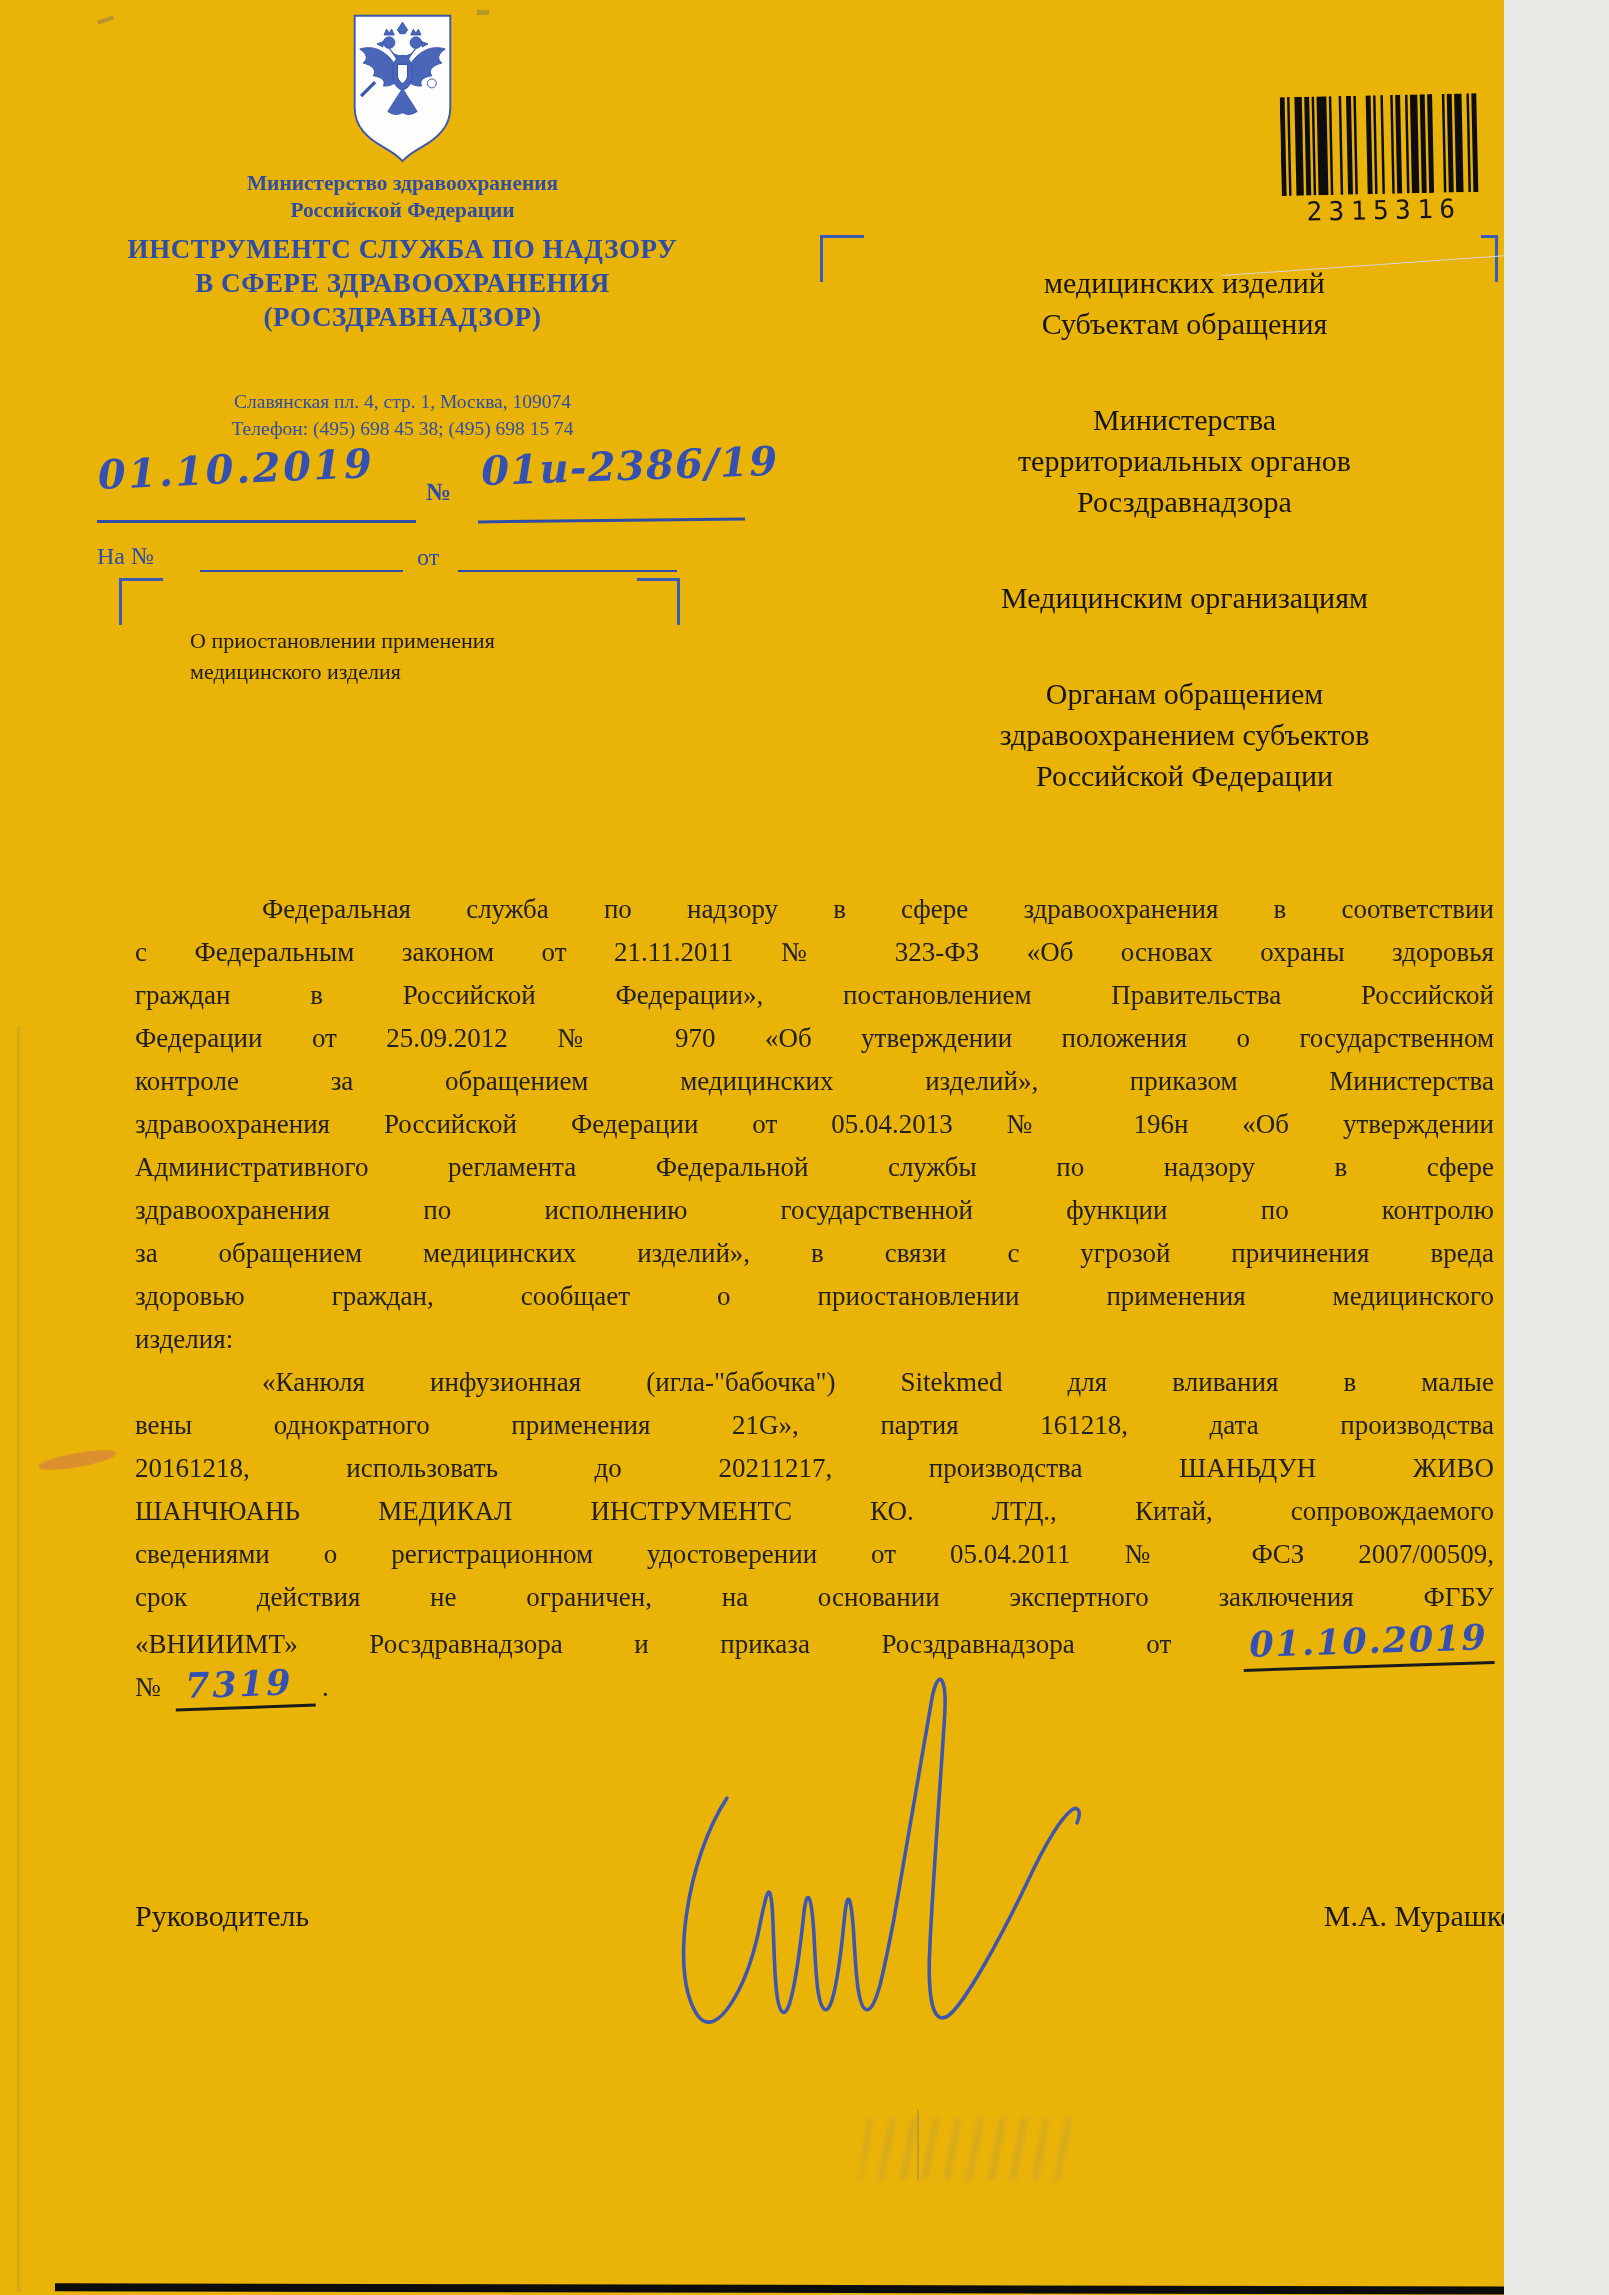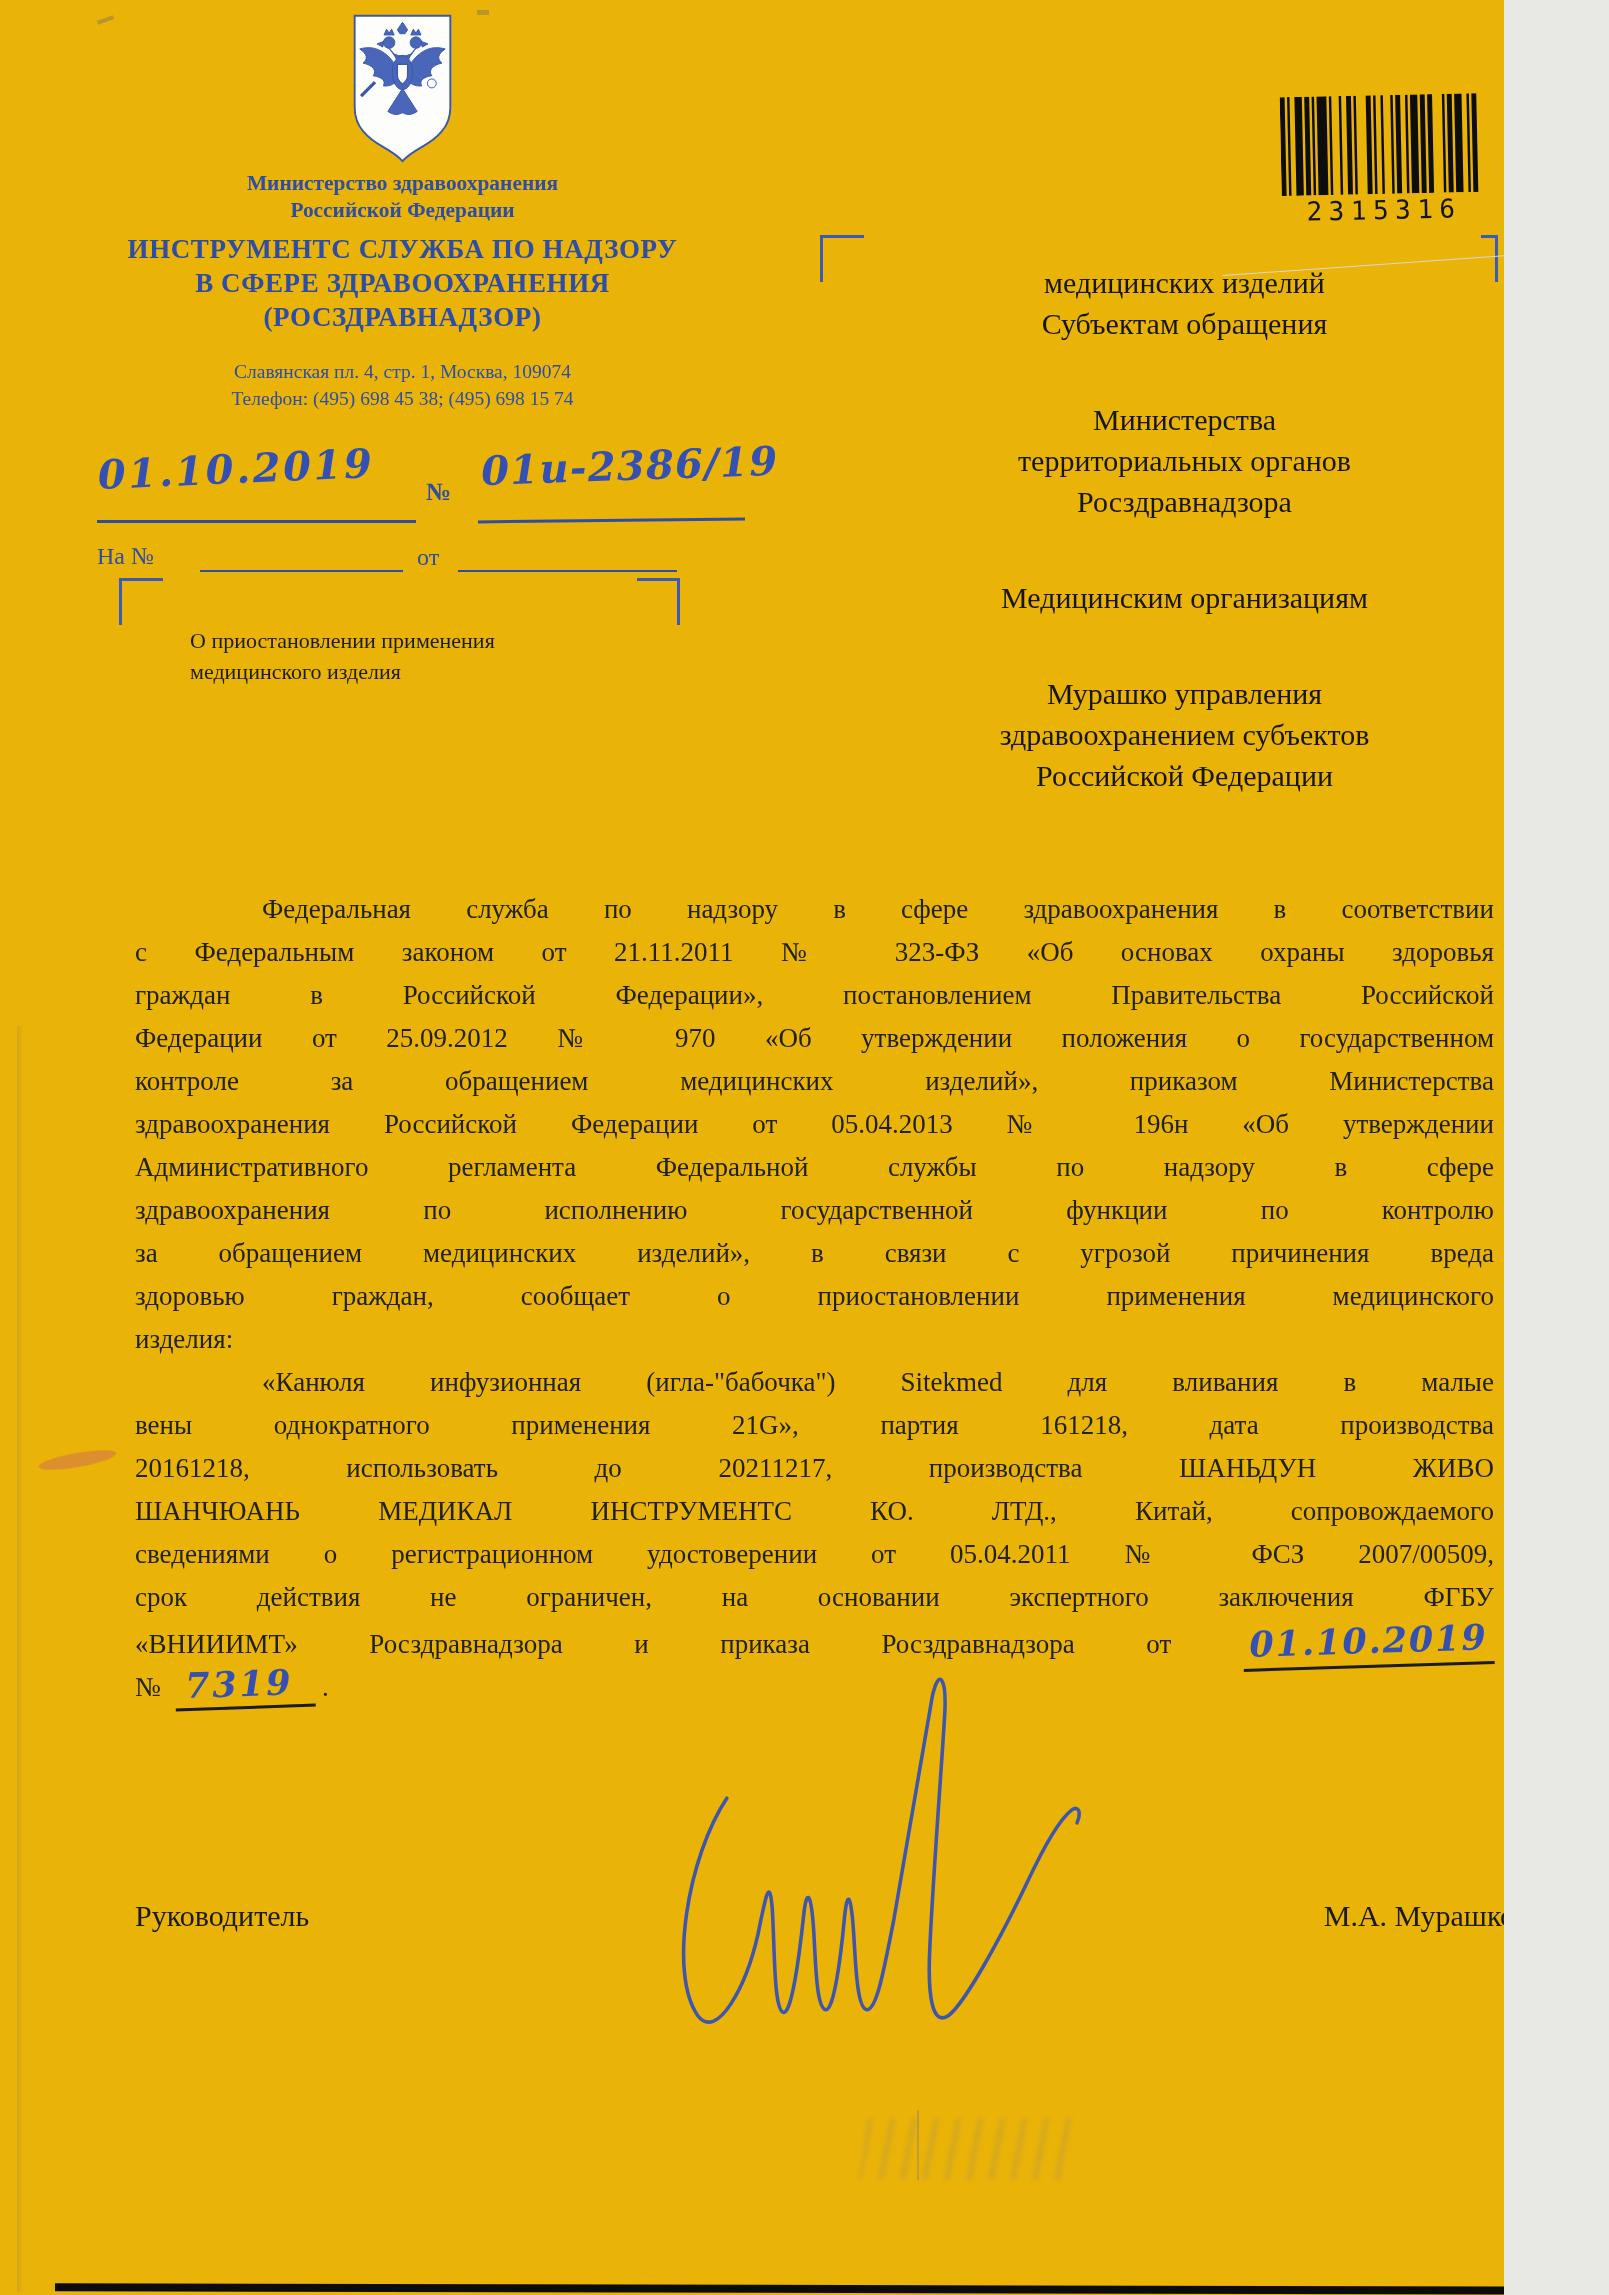--- a/index.html
+++ b/index.html
@@ -14,21 +14,21 @@
     --blue:#2d4da6;
     --hand:#3350b2;
     --ink:#212121;
   }
   
   .letterhead{position:absolute;left:91px;top:11.7px;width:623px;text-align:center;color:var(--blue);}
   .emblem{display:block;margin:0 auto 5.2px auto;}
   .ministry{font-size:21.4px;line-height:27px;font-weight:bold;}
   .ministry2{margin-bottom:7.8px;}
   .service{font-size:27px;line-height:34px;font-weight:bold;letter-spacing:0.6px;}
-  .service3{margin-bottom:24px;}
+  .service3{margin-bottom:54px;}
   .contact{font-size:19.5px;line-height:27px;font-weight:500;}
   
   .barcode{position:absolute;left:1276px;top:95px;width:214px;text-align:center;transform:rotate(-1.2deg);}
   .bars{display:block;margin:0 auto;}
   .barcode-number{font-family:"DejaVu Sans Mono", monospace;font-size:26px;letter-spacing:6.5px;color:#141414;margin-top:1.3px;}
   
   .hw{font-family:"DejaVu Serif", serif;font-style:italic;font-weight:bold;color:var(--hand);}
   .ref-date{position:absolute;left:99px;top:451px;font-size:40px;letter-spacing:2.6px;transform:rotate(-2.5deg);transform-origin:left bottom;}
   .ref-nosign{position:absolute;left:426px;top:478px;color:var(--blue);font-size:25px;font-weight:bold;}
   .ref-number{position:absolute;left:482px;top:447px;font-size:40px;letter-spacing:1.3px;transform:rotate(-2deg);transform-origin:left bottom;}
@@ -167,21 +167,21 @@
       </div>
       <div class="addr-block">
         <div class="addr-line">Министерства</div>
         <div class="addr-line">территориальных органов</div>
         <div class="addr-line">Росздравнадзора</div>
       </div>
       <div class="addr-block">
         <div class="addr-line">Медицинским организациям</div>
       </div>
       <div class="addr-block">
-        <div class="addr-line">Мурашко управления</div>
+        <div class="addr-line">Органам обращением</div>
         <div class="addr-line">здравоохранением субъектов</div>
         <div class="addr-line">Российской Федерации</div>
       </div>
     </div>
 
   <div class="body-text" id="body-lines">
 
   <div class="bline indent">Федеральная служба по надзору в сфере здравоохранения в соответствии</div>
       <div class="bline">с Федеральным законом от 21.11.2011 № 323-ФЗ «Об основах охраны здоровья</div>
       <div class="bline">граждан в Российской Федерации», постановлением Правительства Российской</div>

